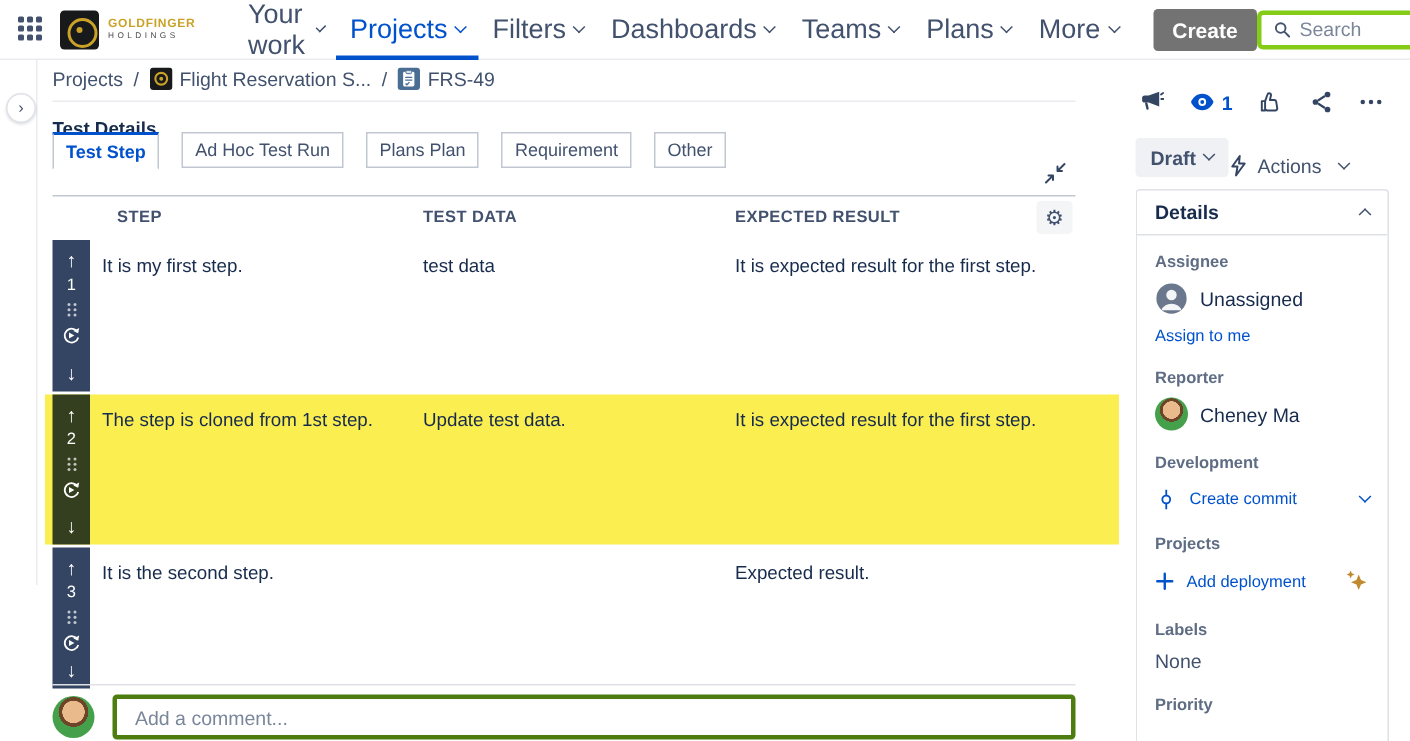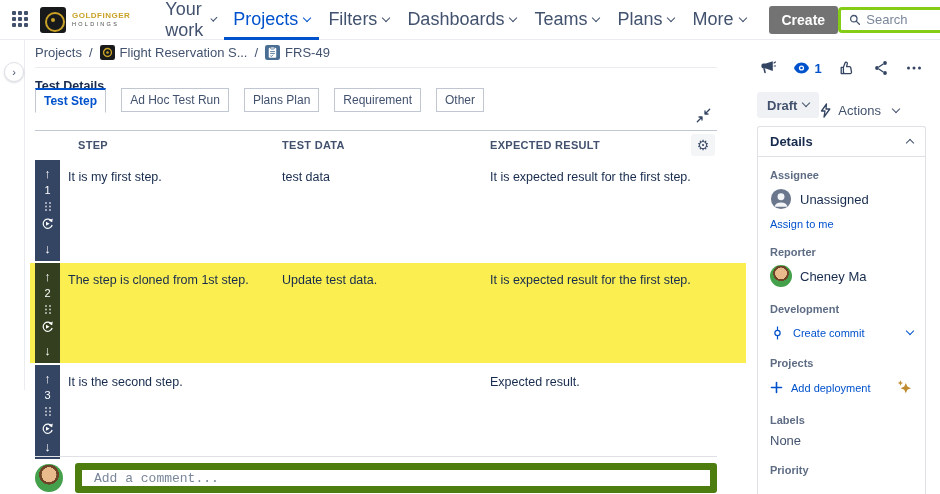--- a/index.html
+++ b/index.html
@@ -89,22 +89,22 @@
   .trow.r2 .stepbar { background:#333F1F; }
   .stepbar .arr { font-size:13px; line-height:1; cursor:pointer; }
   .stepbar .num { font-size:11px; line-height:1; }
   .stepbar .down { margin-top:auto; }
   .cell { font-size:12.5px; color:#172B4D; padding:10px 10px 0 8px; cursor:text; }
   .cell.c2 { padding-left:0; }
 
   .comment-divider { position:absolute; top:416px; left:0; width:682px; height:1px; background:#DFE1E6; }
   .comment-row { position:absolute; top:423px; left:0; width:682px; display:flex; gap:12px; align-items:center; }
   .comment-row .avatar { width:28px; height:28px; }
-  .comment-input { flex:1; height:30px; border:7px solid #4d7c0f; border-radius:3px;
-    padding:0 12px; font-size:13px; color:#172B4D; outline:none; font-family:Liberation Mono, monospace; }
+  .comment-input { flex:1; height:30px; border:3px solid #4d7c0f; border-radius:3px;
+    padding:0 12px; font-size:13px; color:#172B4D; outline:none; font-family:Liberation Sans, sans-serif; }
   .comment-input::placeholder { color:#7A869A; }
 
   
   .aside { position:absolute; left:757px; top:40px; width:169px; height:454px; }
   .icon-row { position:absolute; top:20px; left:2px; width:163px; display:flex;
     align-items:center; justify-content:space-between; }
   .icon-row .ic { cursor:pointer; display:flex; align-items:center; }
   .watch-group { display:flex; align-items:center; gap:4px; color:#0052CC;
     font-size:13px; font-weight:600; cursor:pointer; }
   .status-row { position:absolute; top:52px; left:0; display:flex; align-items:flex-end; }

